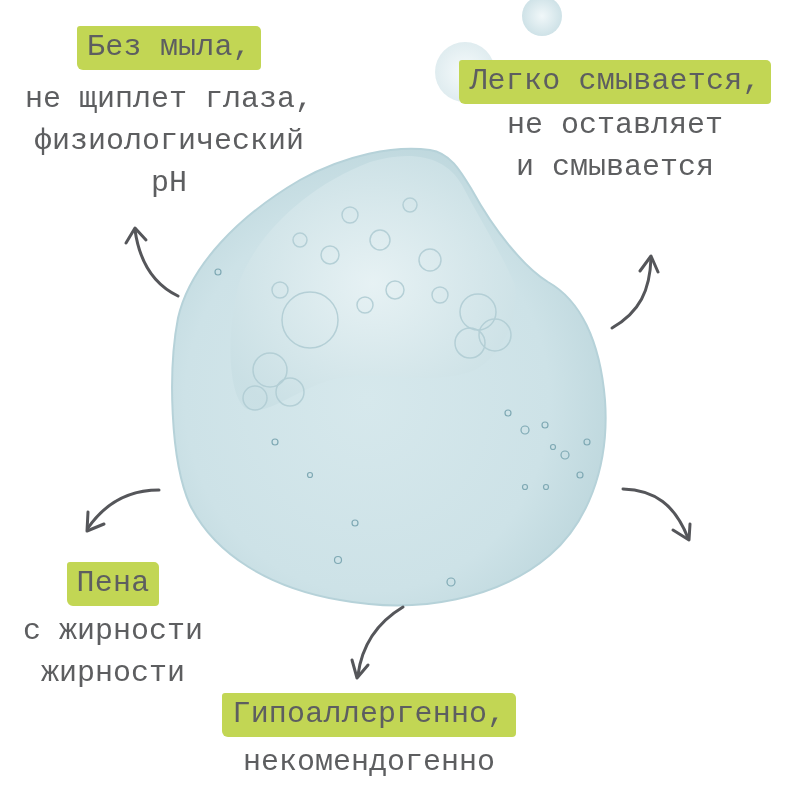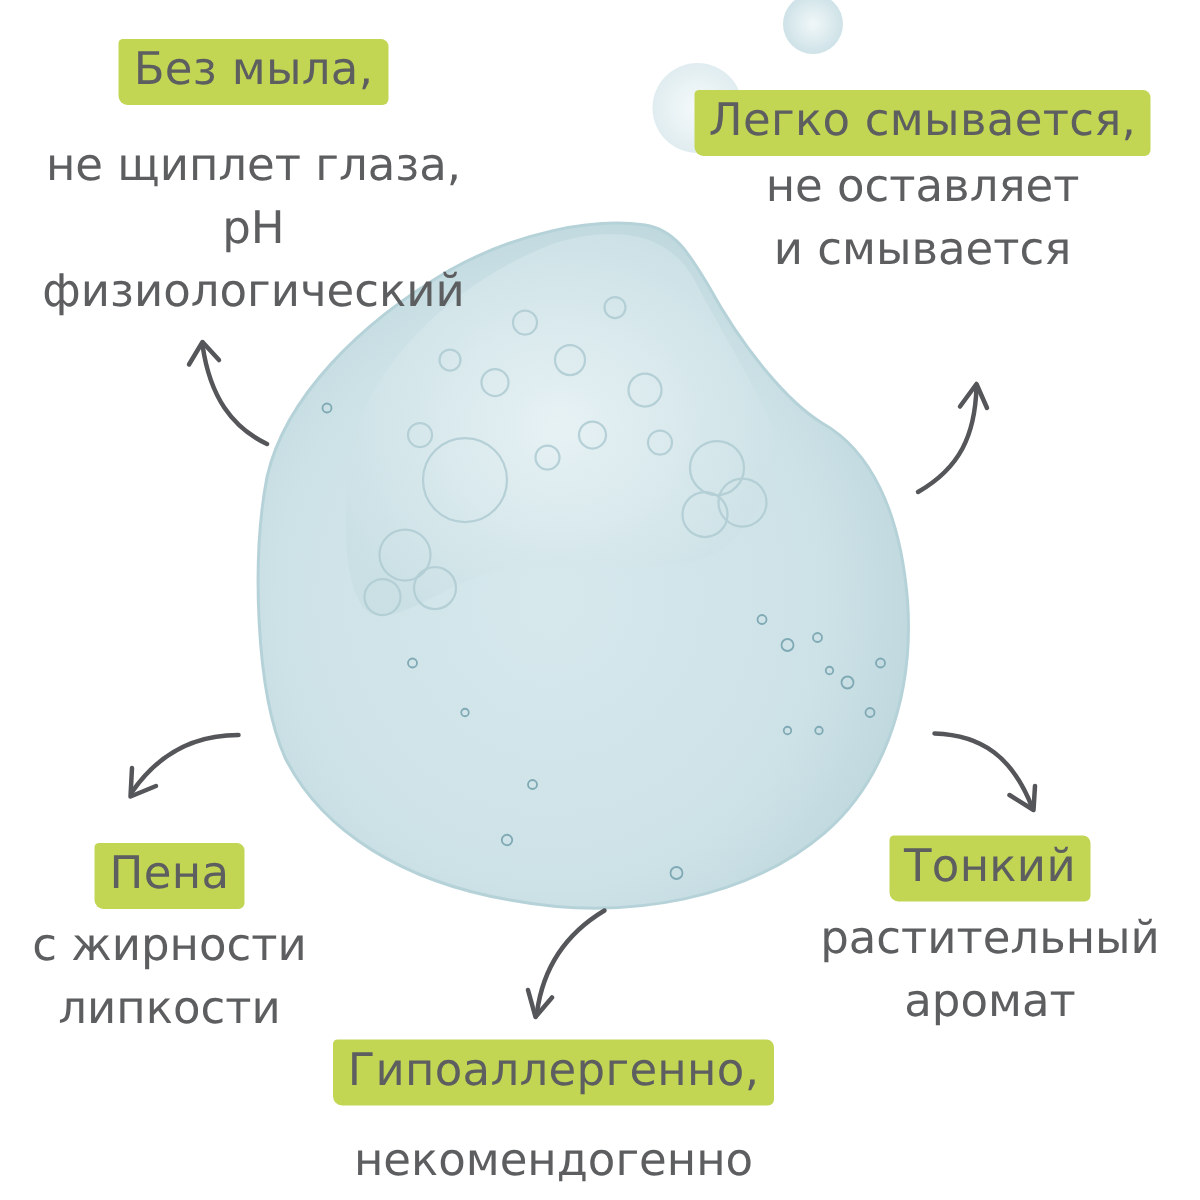--- a/index.html
+++ b/index.html
@@ -2,21 +2,21 @@
 <html><head>
 <meta charset="utf-8">
 <style>
   html, body { margin: 0; padding: 0; }
   body {
     width: 800px; height: 800px; position: relative; overflow: hidden;
     background: #ffffff;
     font-family: "DejaVu Sans", sans-serif;
     color: #5d5e60;
   }
-  .stage { position: absolute; left: 0; top: 0; width: 700px; height: 800px; }
+  .stage { position: absolute; left: 0; top: 0; width: 700px; height: 800px; font-family: Liberation Mono, monospace; }
   .blob-svg { position: absolute; left: 0; top: 0; width: 800px; height: 800px; }
   .block { position: absolute; text-align: center; }
   .hl {
     display: inline-block;
     background: #c2d654;
     padding: 2px 10px 4px 10px;
     border-radius: 3px 5px 4px 6px;
     font-size: 30px;
     line-height: 38px;
     letter-spacing: 0.2px;
@@ -133,41 +133,36 @@
 
       <g>
         <path d="M 403 607 C 378 622, 362 645, 358 675"></path>
         <path d="M 352 660 L 357 678 L 368 665"></path>
       </g>
     </g>
   </svg>
 
   <div class="block" style="left:0; top:26px; width:338px;">
     <span class="hl">Без мыла,</span>
-    <span class="line" style="margin-top:20px;">не щиплет глаза,</span>
+    <span class="line" style="margin-top:8px;">не щиплет глаза,</span>
+    <span class="line">физиологический</span>
     <span class="line">pH</span>
-    <span class="line">физиологический</span>
   </div>
 
   <div class="block" style="left:440px; top:60px; width:350px;">
     <span class="hl">Легко смывается,</span>
     <span class="line" style="margin-top:0;">не оставляет</span>
     <span class="line">и смывается</span>
   </div>
 
   <div class="block" style="left:0; top:562px; width:226px;">
     <span class="hl">Пена</span>
     <span class="line" style="margin-top:4px;">с жирности</span>
-    <span class="line">липкости</span>
+    <span class="line">жирности</span>
   </div>
 
-  <div class="block" style="left:520px; top:557px; width:280px;">
-    <span class="hl">Тонкий</span>
-    <span class="line" style="margin-top:4px;">растительный</span>
-    <span class="line">аромат</span>
-  </div>
 
   <div class="block" style="left:184px; top:693px; width:370px;">
     <span class="hl">Гипоаллергенно,</span>
-    <span class="line" style="margin-top:16px;">некомендогенно</span>
+    <span class="line" style="margin-top:4px;">некомендогенно</span>
   </div>
 
 </div>
 
 </body></html>

